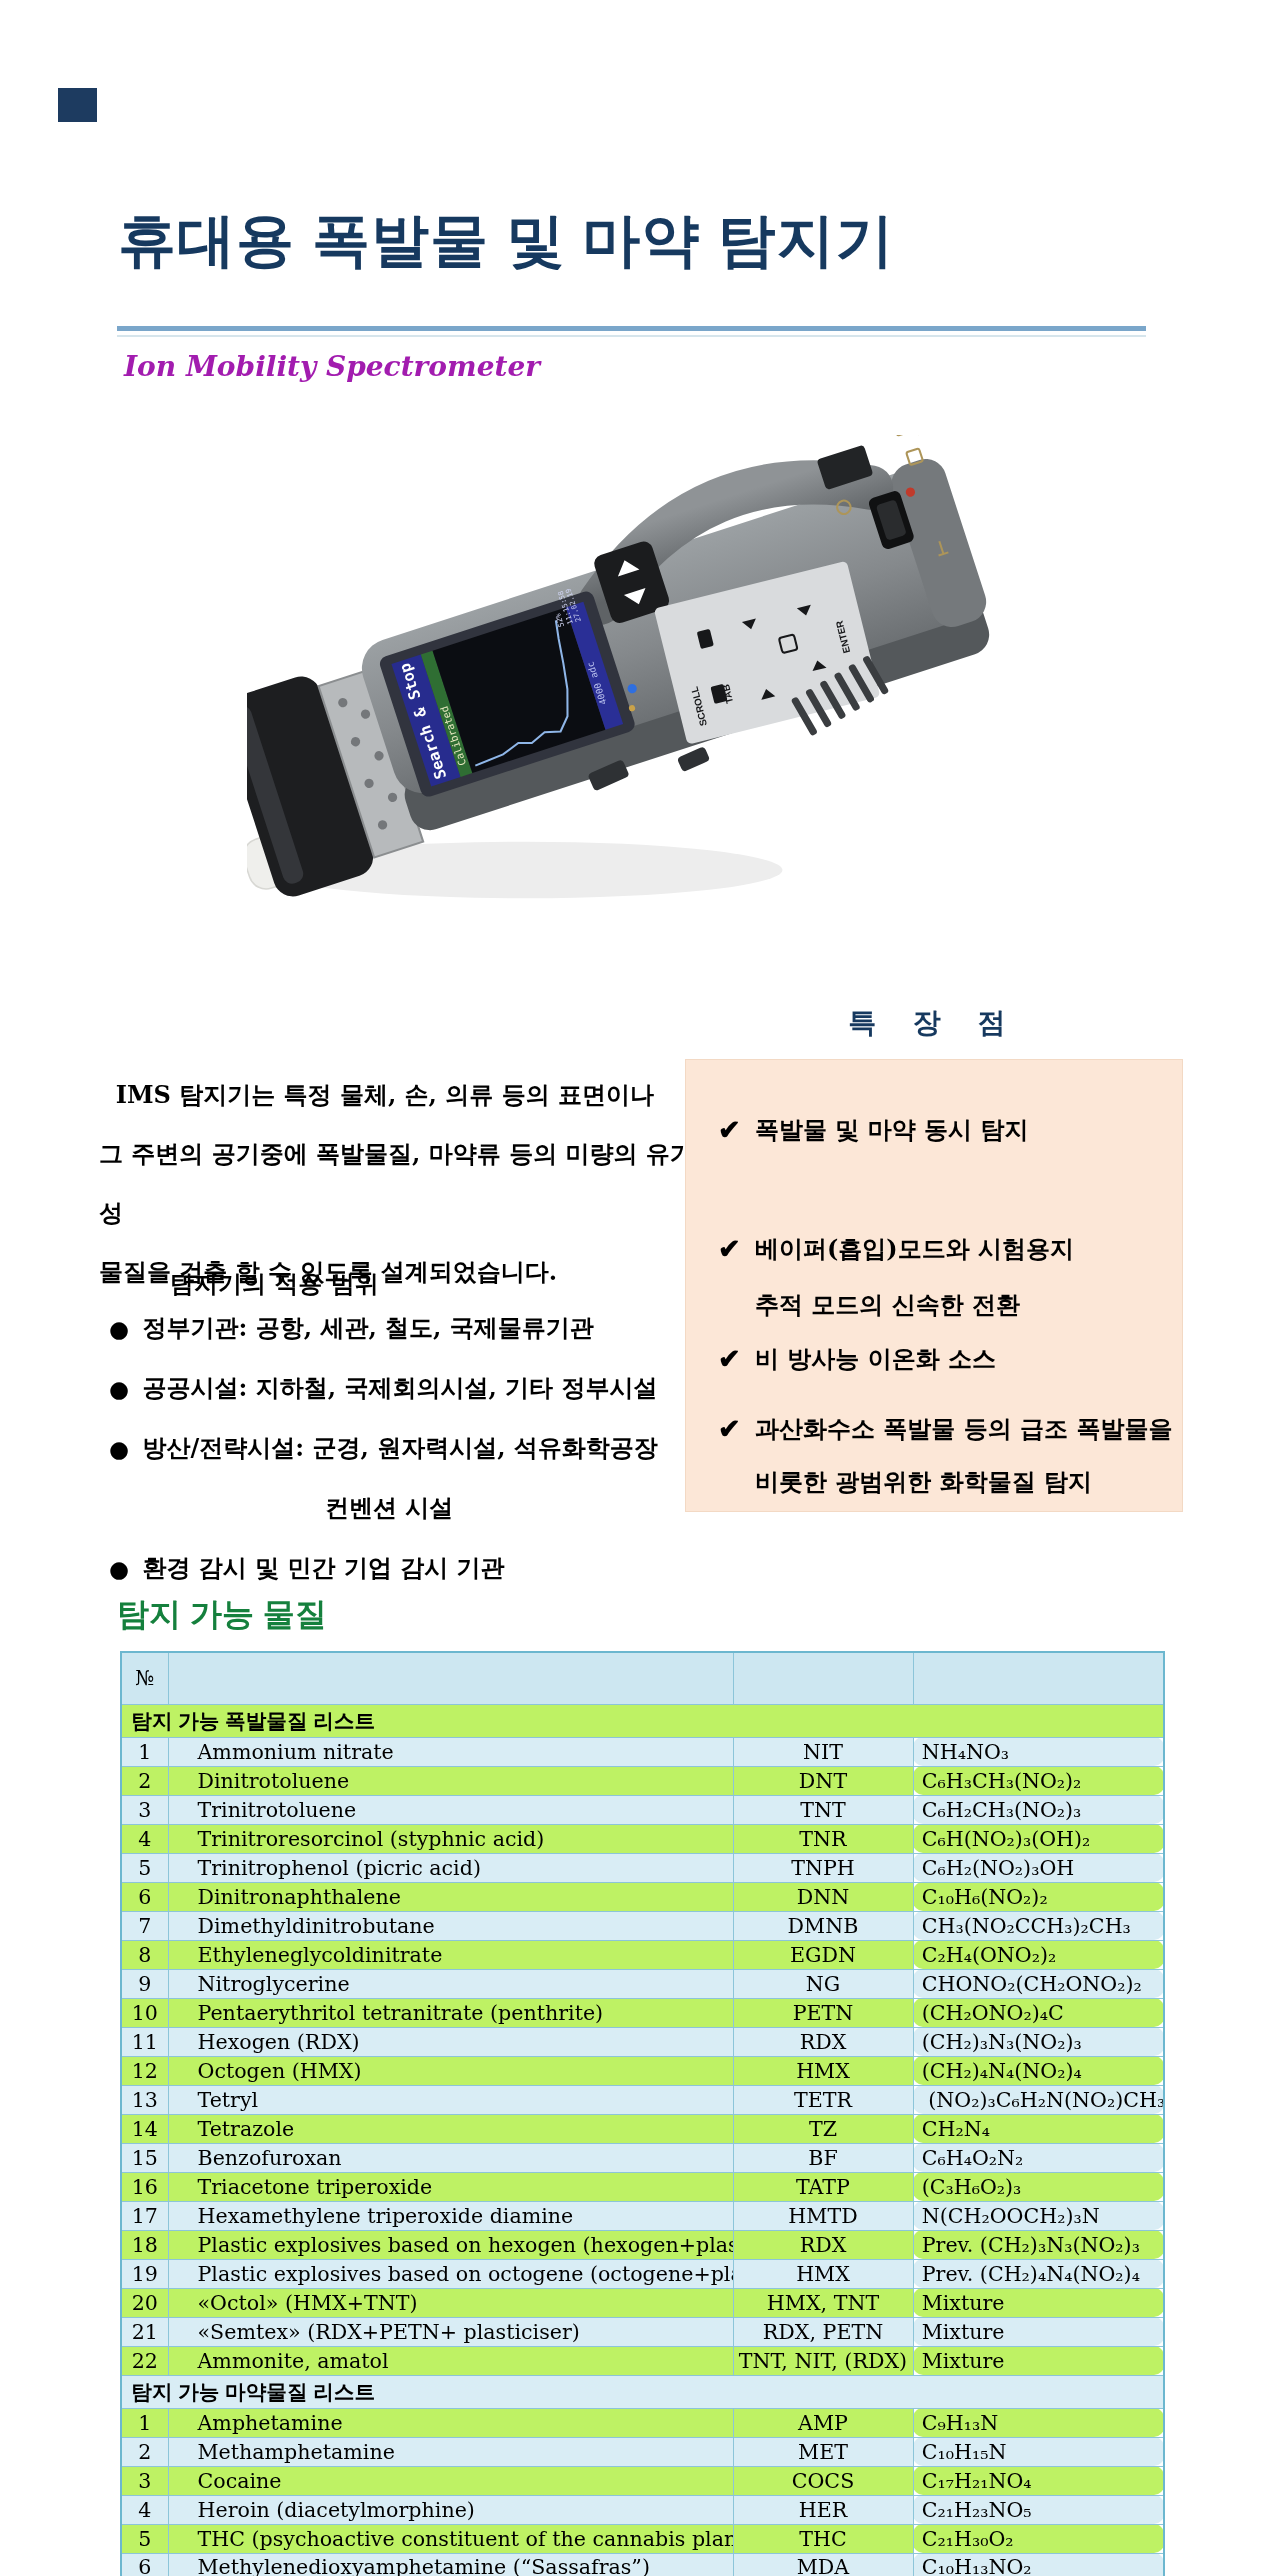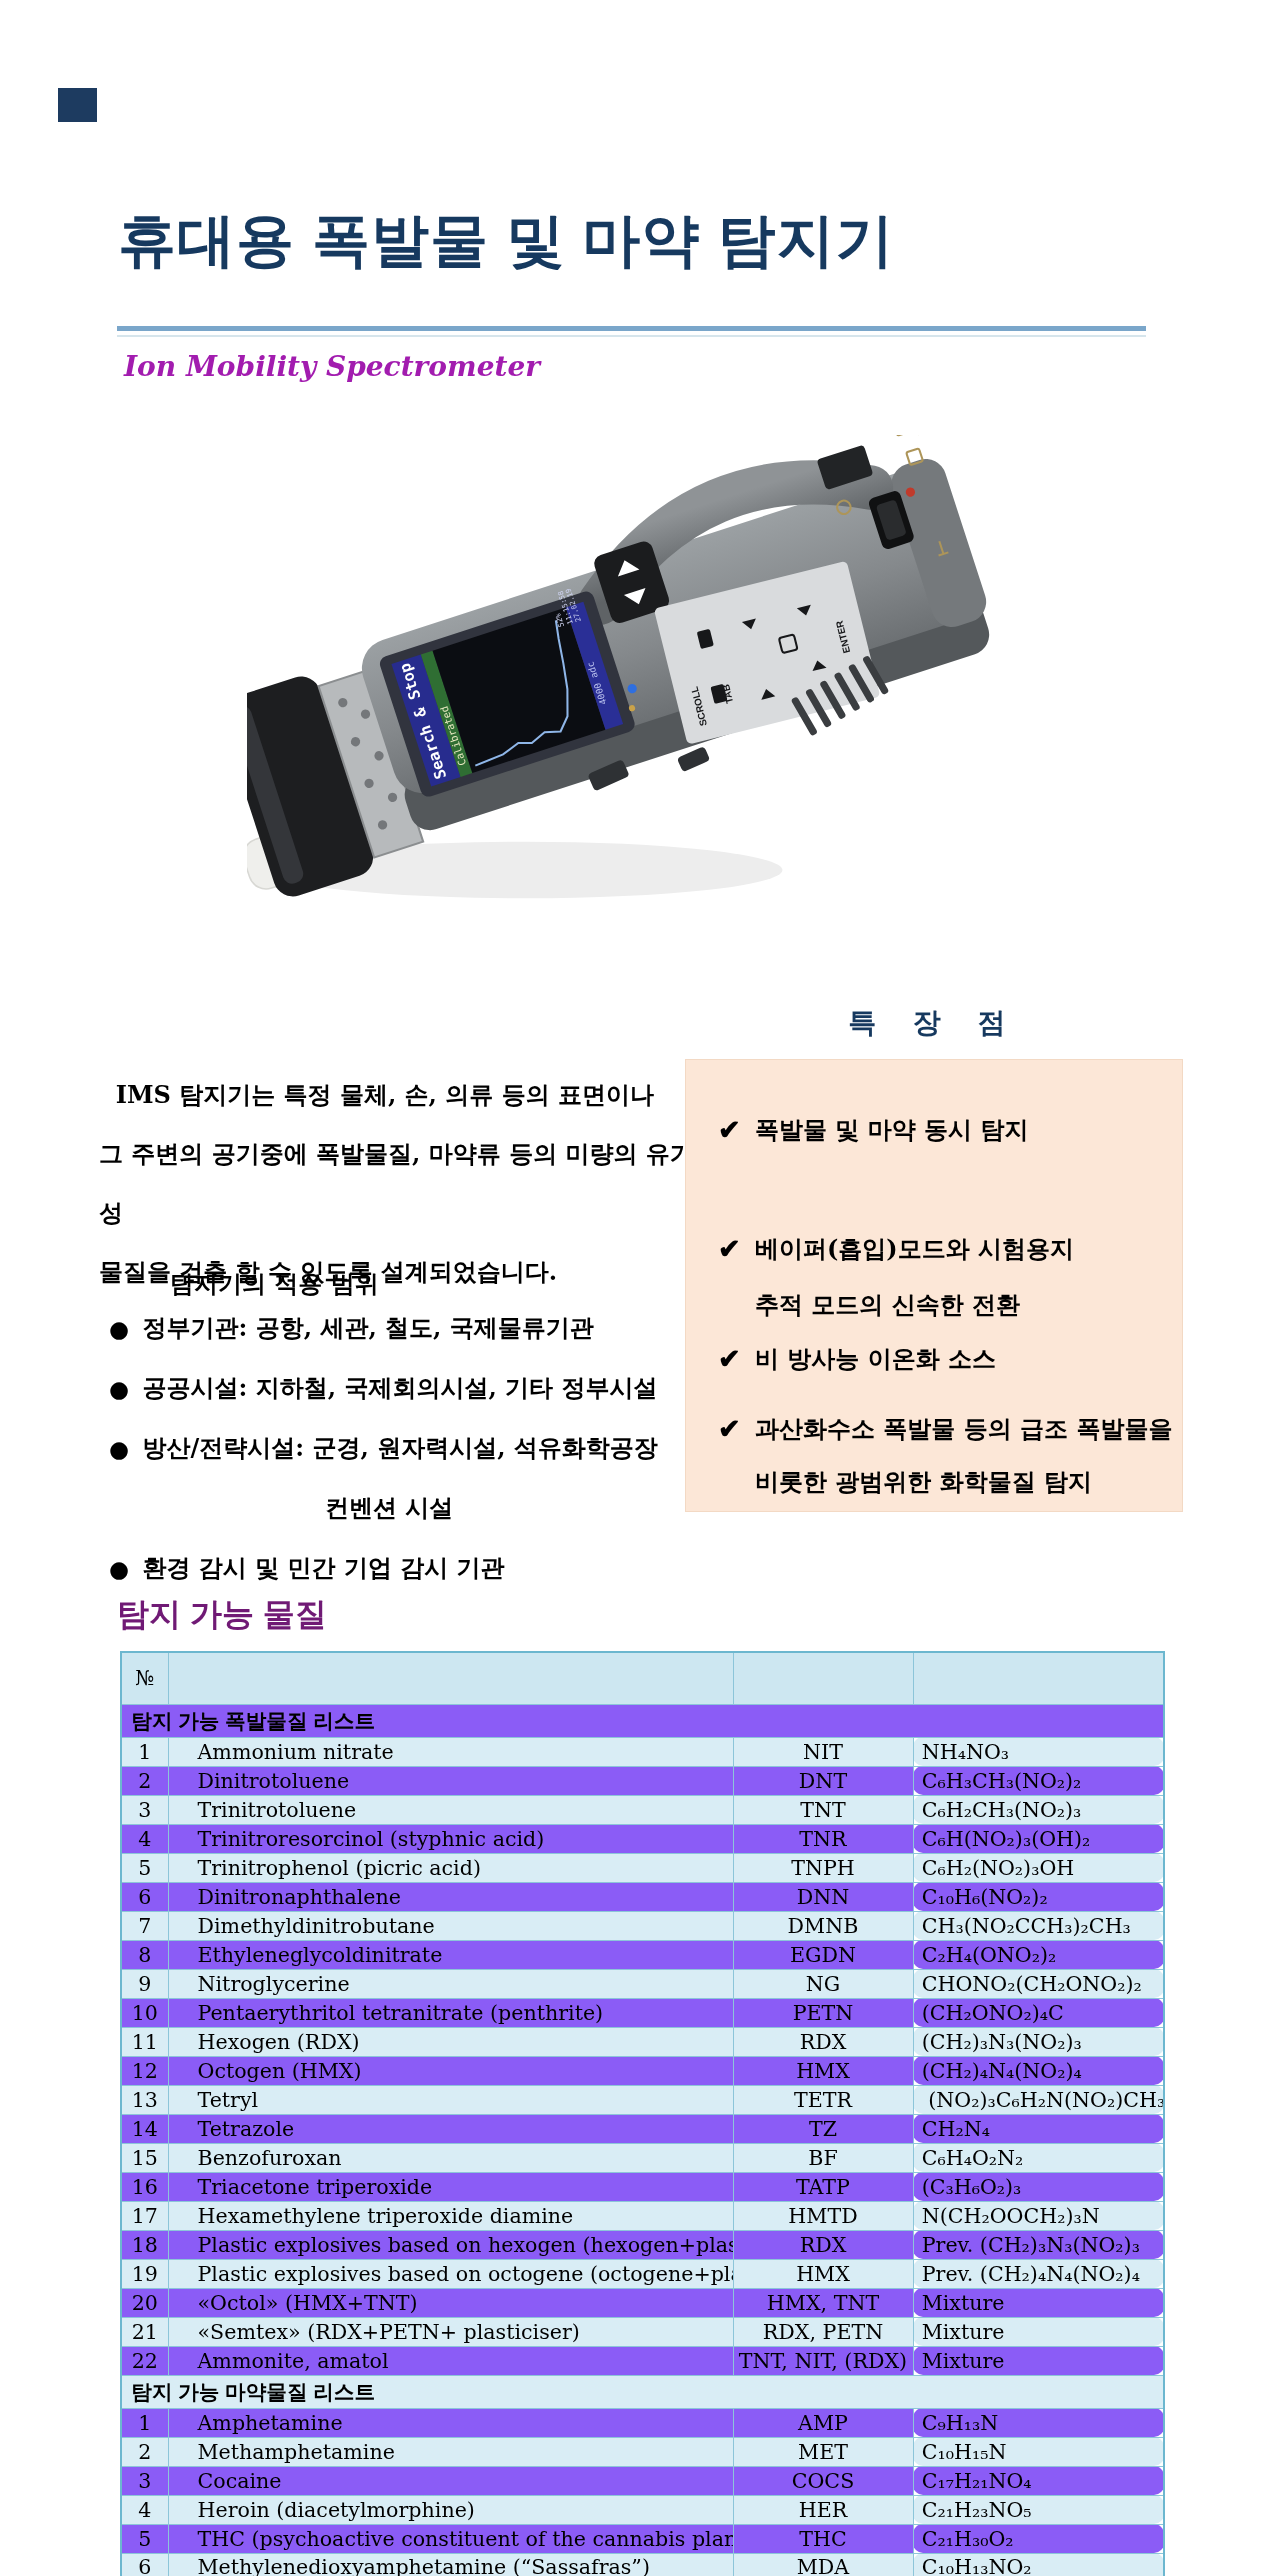--- a/index.html
+++ b/index.html
@@ -30,38 +30,38 @@
 
   #features-title{left:685px;top:1004px;width:498px;text-align:center;font-size:28px;
                   font-weight:800;color:#16395f;letter-spacing:14.4px;white-space:nowrap;}
   #features-box{left:685px;top:1059px;width:498px;height:453px;background:#fce7d7;
                 border:0.5px solid #f3d9c4;box-sizing:border-box;}
   .feat-line{position:absolute;left:32px;display:flex;
              font-family:"DejaVu Serif",serif;font-weight:bold;font-size:24px;}
   .feat-line .chk{width:37px;font-size:27px;color:#000;}
   .feat-line.cont{left:69px;}
 
-  .section-title{font-size:32px;font-weight:800;color:#701a75;white-space:nowrap;}
+  .section-title{font-size:32px;font-weight:800;color:#15803d;white-space:nowrap;}
   #substances-title{left:117px;top:1593px;}
 
   table{border-collapse:collapse;}
   #substances-table{left:120px;top:1651px;width:1044px;table-layout:fixed;
                     border:2.6px solid #6cb7cf;}
   #substances-table td{border:1.5px solid #8cc5d9;font-family:"DejaVu Serif",serif;
                        font-size:20.6px;padding:0;overflow:hidden;white-space:nowrap;}
   #substances-table tr.data{height:29px;}
   #substances-table tr.head{height:52px;}
   #substances-table tr.subh{height:33px;}
   #substances-table td.no{text-align:center;}
   #substances-table td.name{padding-left:29px;}
   #substances-table td.abbr{text-align:center;}
   #substances-table td.formula{padding-left:8.2px;border-radius:10px;}
   #substances-table td.subhdr{font-family:"Liberation Sans",sans-serif;font-weight:800;
                               font-size:20.6px;padding-left:9.3px;}
-  .bg-b{background:#d9edf5;} .bg-w{background:#8b5cf6;margin-top:15px;} .bg-h{background:#cde7f1;}
+  .bg-b{background:#d9edf5;} .bg-w{background:#bef264;margin-top:15px;} .bg-h{background:#cde7f1;}
 </style>
 </head>
 <body>
 
 <div class="abs" id="corner-mark"></div>
 
 <div class="abs" id="main-title">휴대용 폭발물 및 마약 탐지기</div>
 <div class="abs" id="rule-main"></div>
 <div class="abs" id="rule-sub"></div>
 <div class="abs" id="subtitle">Ion Mobility Spectrometer</div>

